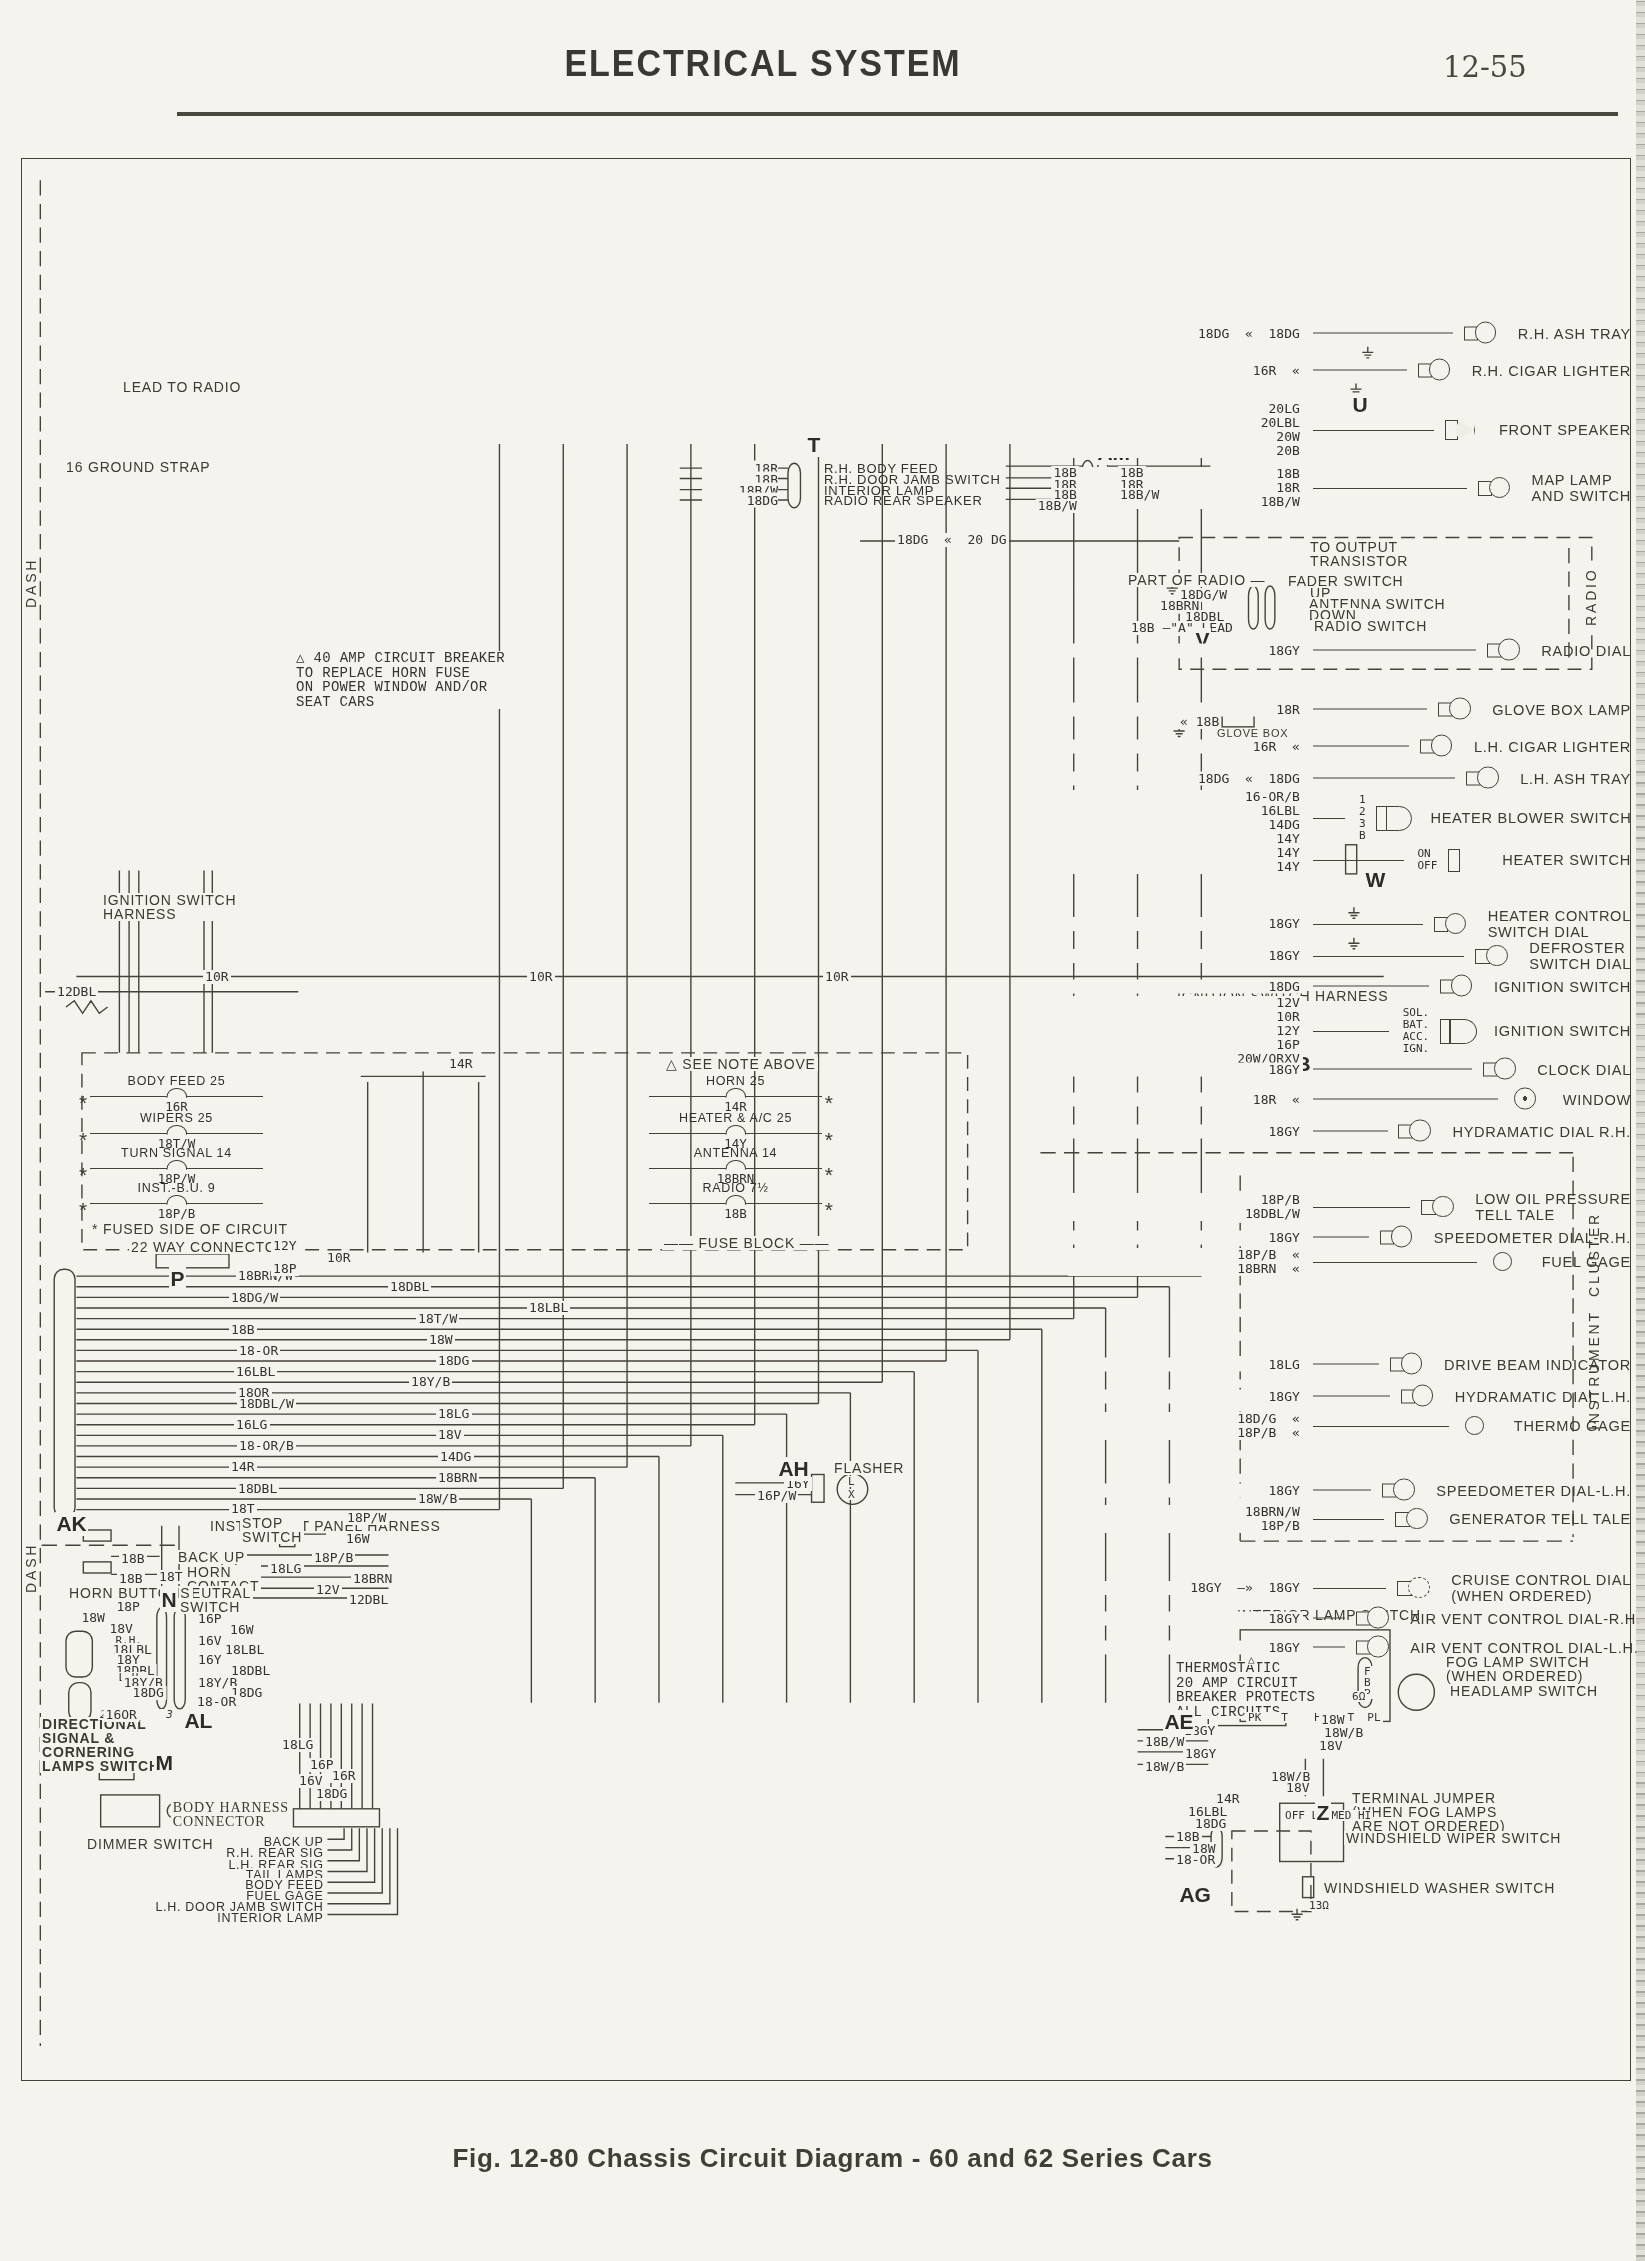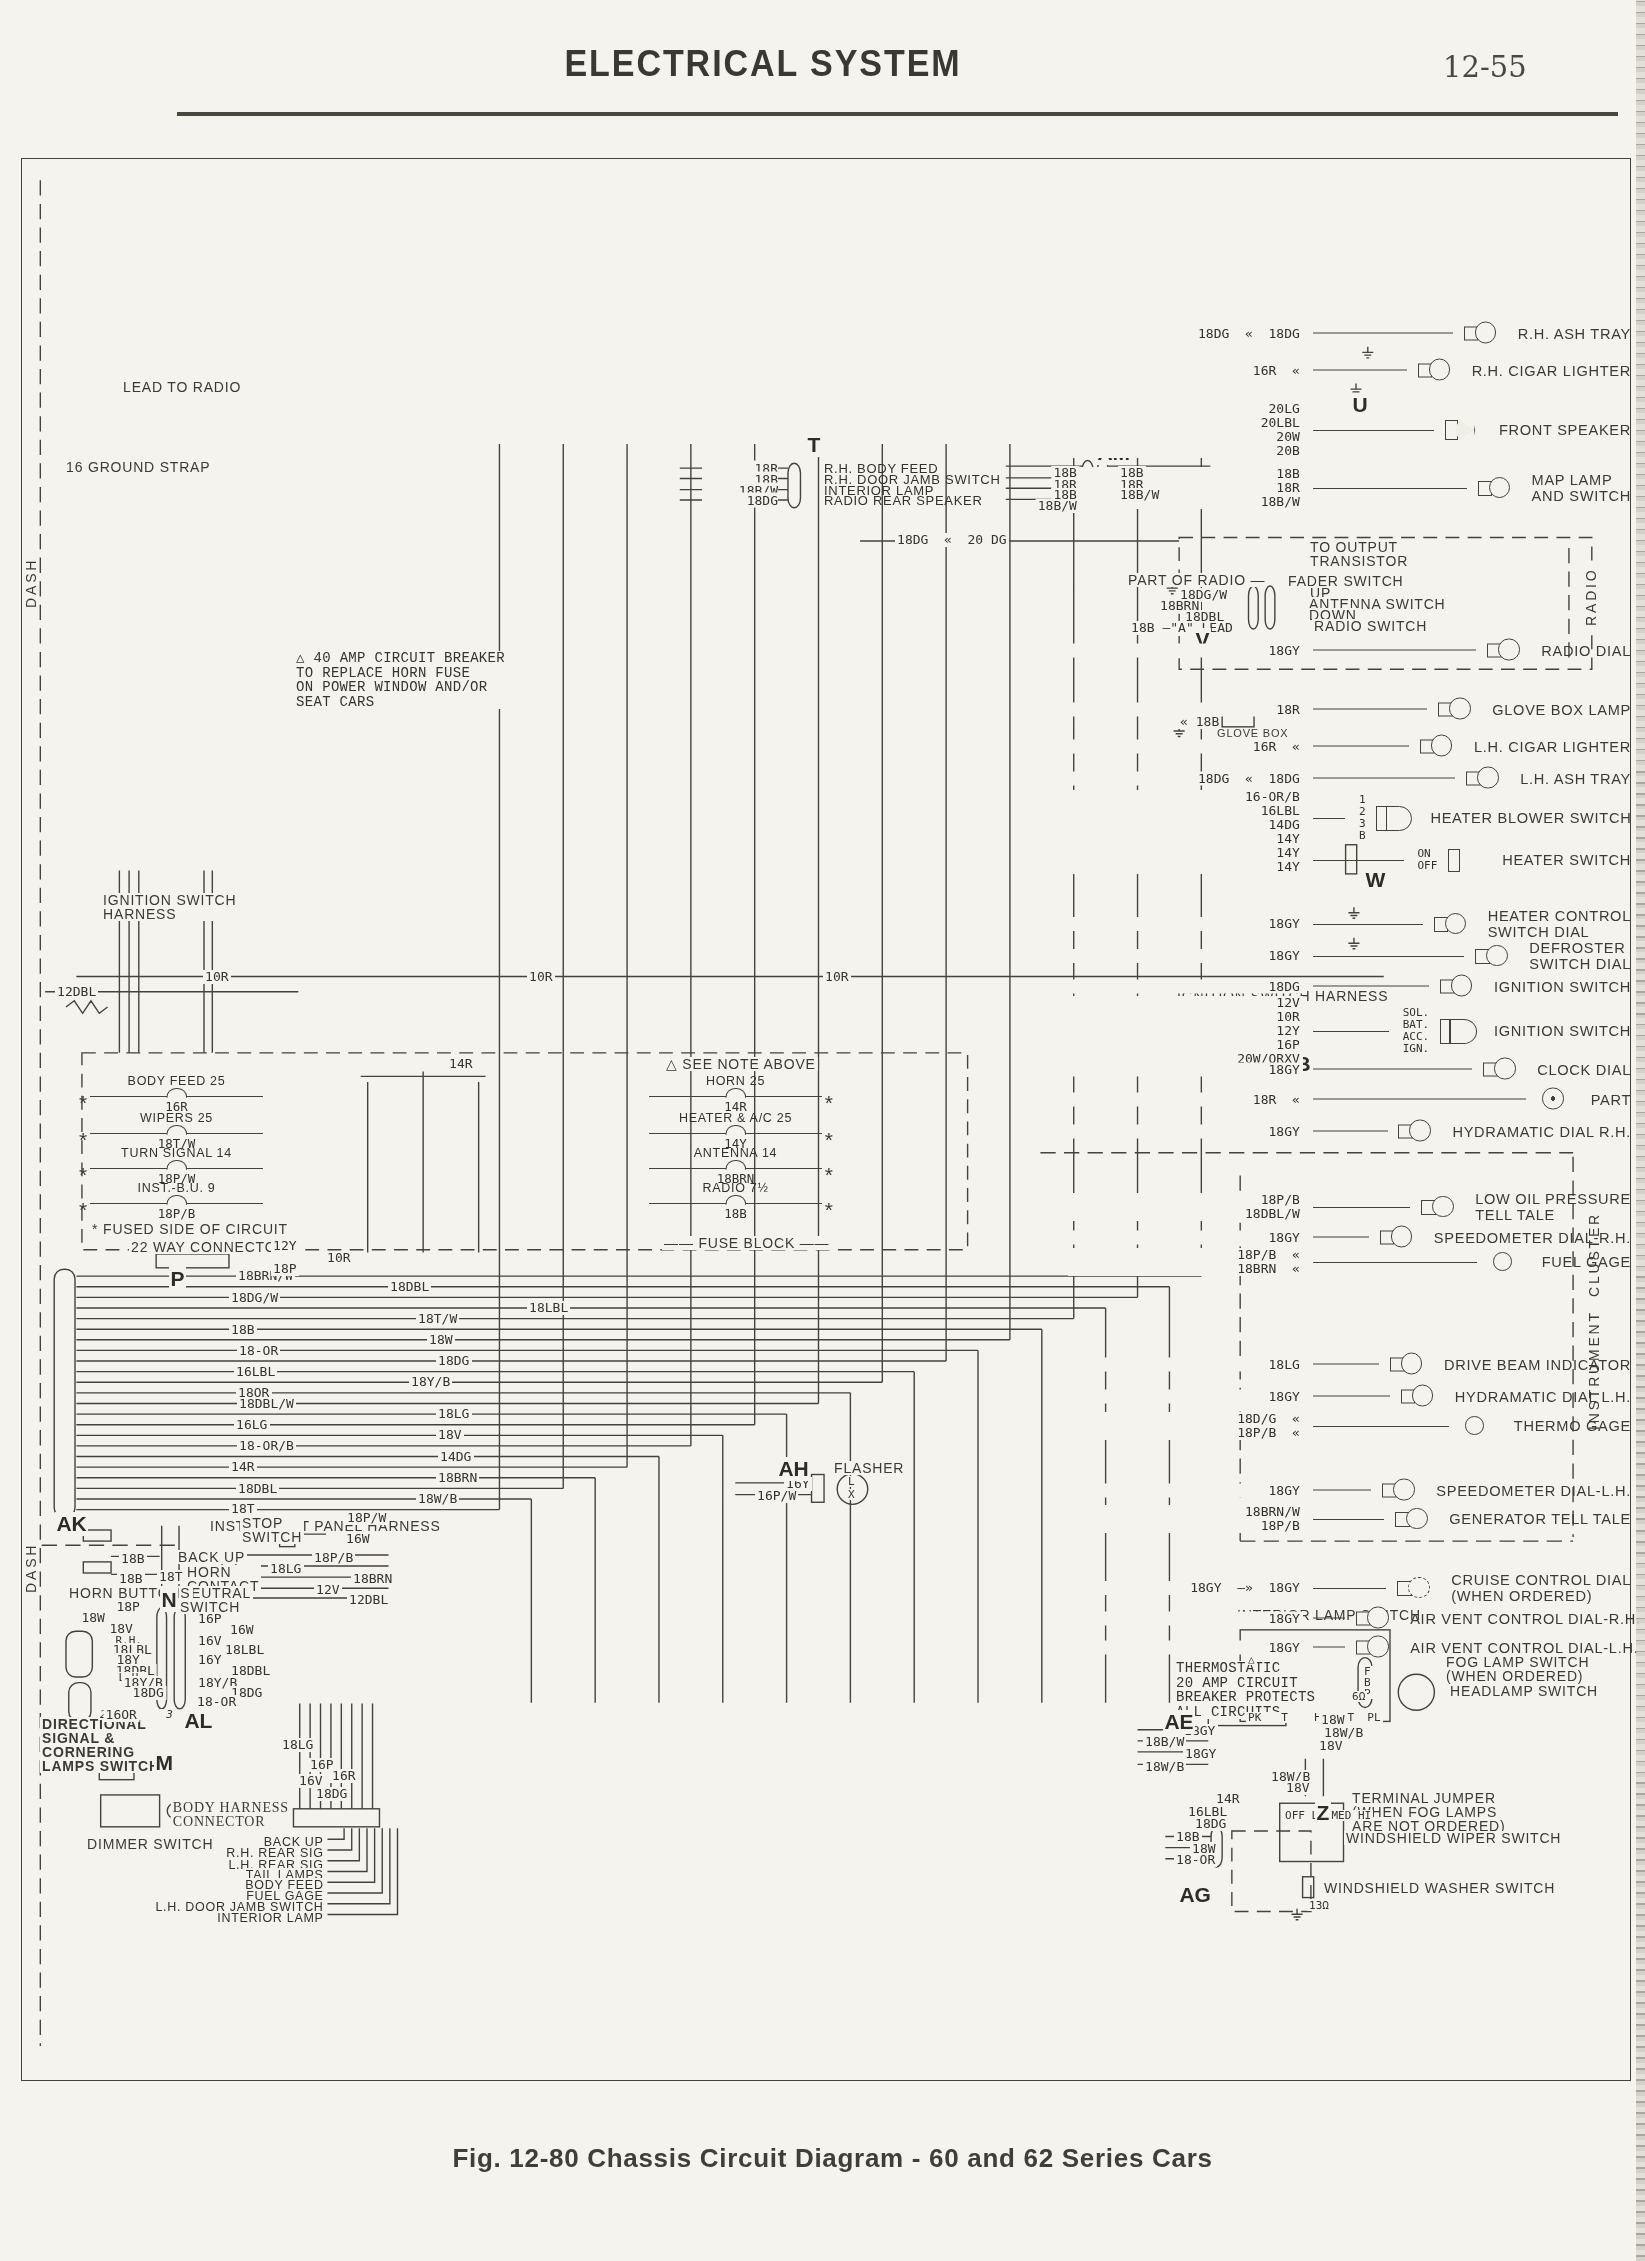--- a/index.html
+++ b/index.html
@@ -358,21 +358,21 @@
         <span class="ln"></span>
 
         <span class="sym"></span>
         <span class="nm">CLOCK DIAL</span>
       </div>
       <div class="rc clk" style="position: absolute; top: 1099px;">
         <span class="w">18R  «</span>
         <span class="ln"></span>
 
         <span class="sym"></span>
-        <span class="nm">PART</span>
+        <span class="nm">WINDOW</span>
       </div>
       <div class="rc lamp" style="position: absolute; top: 1131px;">
         <span class="w">18GY</span>
         <span class="ln"></span>
 
         <span class="sym"></span>
         <span class="nm">HYDRAMATIC DIAL R.H.</span>
       </div>
       <div class="rc lamp" style="position: absolute; top: 1207px;">
         <span class="w">18P/B

